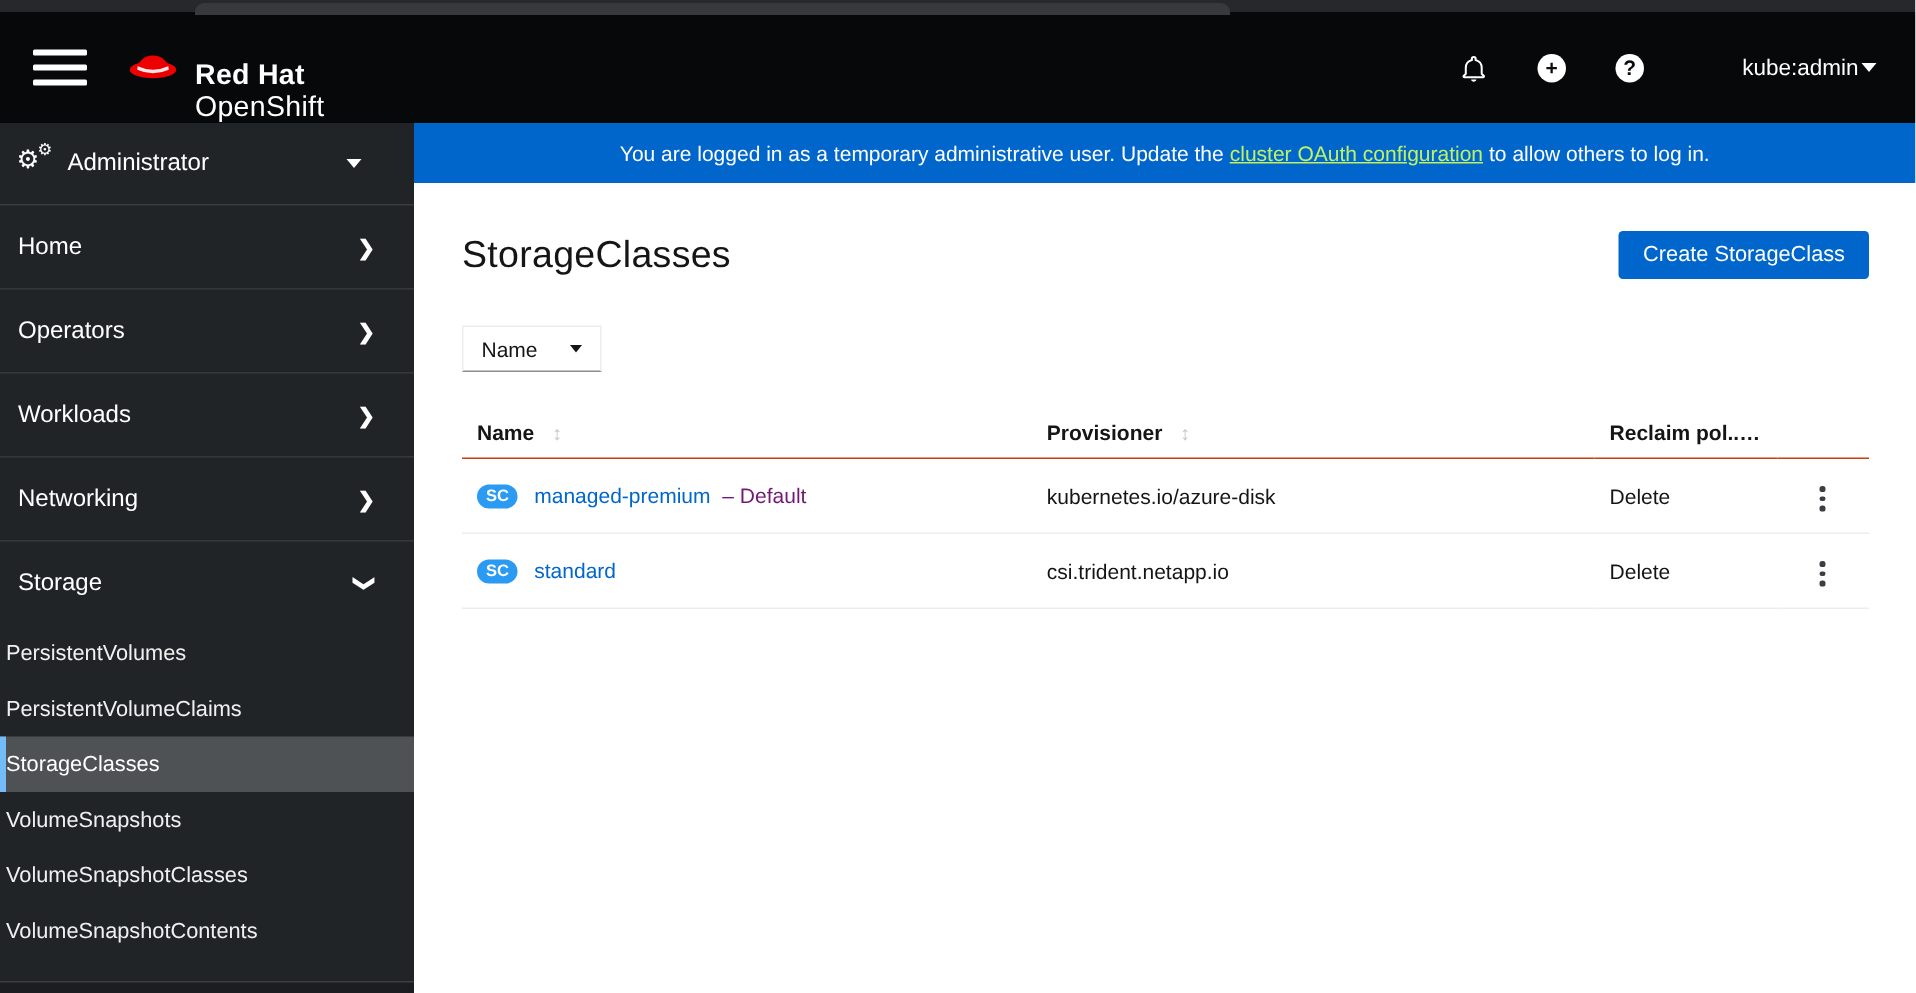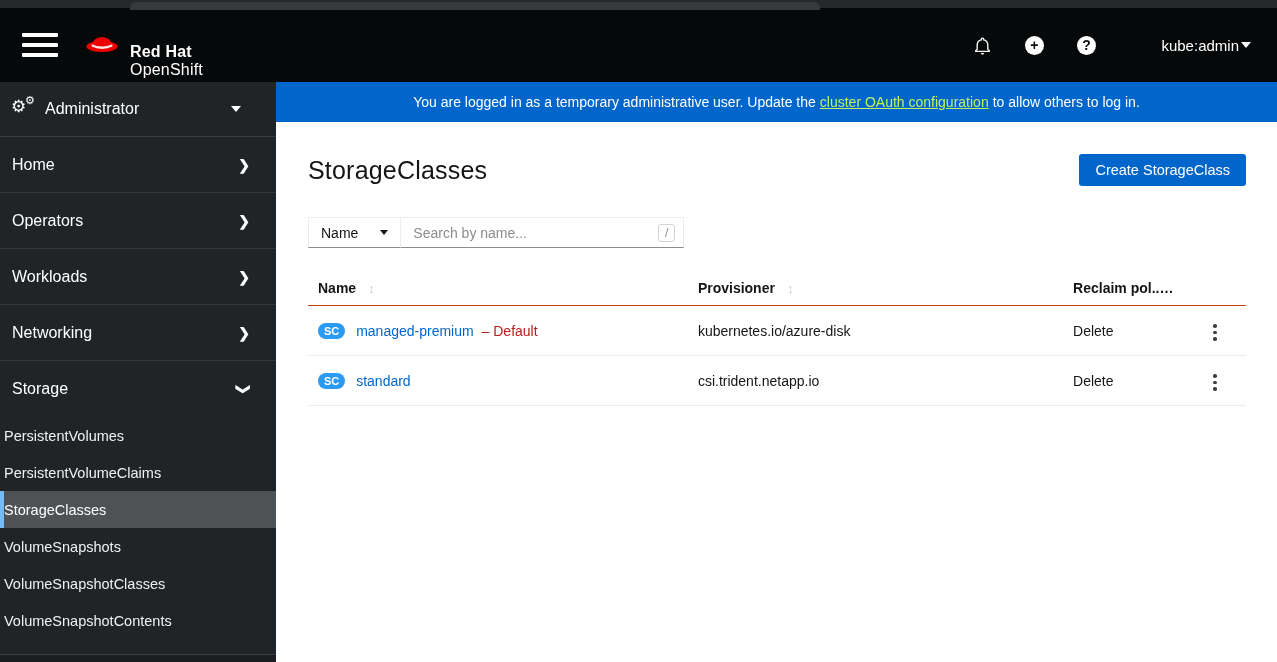--- a/index.html
+++ b/index.html
@@ -13,21 +13,21 @@
   .top-strip .tab-hint { position:absolute; left:130px; top:2px; width:690px; height:8px;
     background:#37393d; border-radius:6px 6px 0 0; }
 
   
   .masthead { height:74px; background:#070809; color:#fff; display:flex; align-items:center;
     padding:0 26px 0 22px; flex:none; }
   .hamburger { width:36px; display:flex; flex-direction:column; gap:6px; cursor:pointer; margin-right:26px; }
   .hamburger i { display:block; height:4px; background:#fff; border-radius:1px; }
   .brand { display:flex; align-items:center; gap:10px; }
   .fedora { width:36px; height:28px; }
-  .brand-text { line-height:1.12; font-size:16px; letter-spacing:.2px;margin-top:32px; }
+  .brand-text { line-height:1.12; font-size:19px; letter-spacing:.2px;margin-top:32px; }
   .brand-line1 { font-weight:700; }
   .brand-line2 { font-weight:400; }
   .masthead-right { margin-left:auto; display:flex; align-items:center; gap:30px; }
   .icon-btn { width:22px; height:22px; display:flex; align-items:center; justify-content:center; cursor:pointer; }
   .circle-icon { width:19px; height:19px; border-radius:50%; background:#fff; color:#0b0c0d;
     display:flex; align-items:center; justify-content:center; font-weight:700; font-size:14px; line-height:1; }
   .user-menu { display:flex; align-items:center; gap:2px; font-size:15px; margin-left:34px; cursor:pointer; }
   .caret-down { width:0; height:0; border-left:5px solid transparent; border-right:5px solid transparent;
     border-top:6px solid currentColor; display:inline-block; }
 
@@ -80,21 +80,21 @@
 
   table.sc-table { width:100%; border-collapse:collapse; margin-top:23px; table-layout:fixed; }
   .sc-table th { text-align:left; font-size:14px; font-weight:700; color:#151515; padding:9px 8px 9px 10px;
     border-bottom:1px solid #c2410c; cursor:pointer; white-space:nowrap; overflow:hidden; text-overflow:ellipsis; }
   .sort-icon { color:#c4c7ca; font-size:13px; margin-left:12px; font-weight:400; }
   .sc-table td { font-size:14px; padding:0 8px 0 10px; height:50px; border-bottom:1px solid #ededed; vertical-align:middle; }
   .col-name { width:40.5%; } .col-prov { width:40%; } .col-reclaim { width:13%; } .col-kebab { width:6.5%; }
   .res-badge { display:inline-block; background:#2b9af3; color:#fff; font-size:11px; font-weight:700;
     padding:2px 6px 2px; border-radius:10px; margin-right:7px; line-height:12px; vertical-align:1px; }
   .res-link { color:#0066cc; text-decoration:none; cursor:pointer; }
-  .res-suffix { color:#b91c1c; margin-left:4px; }
+  .res-suffix { color:#701a75; margin-left:4px; }
   .kebab { display:inline-flex; flex-direction:column; gap:3px; padding:6px 8px; cursor:pointer; margin-left:10px; }
   .kebab i { width:3.5px; height:3.5px; border-radius:50%; background:#3c3f42; display:block; }
 </style>
 </head>
 <body>
 
 <div class="app">
 
   <div class="top-strip">
     <div class="tab-hint"></div>
@@ -194,24 +194,20 @@
 
         <div class="title-row">
           <h1 class="page-title">StorageClasses</h1>
           <button class="btn-primary">Create StorageClass</button>
         </div>
 
         <div class="filter-row">
           <div class="filter-select">
             <span>Name</span>
             <span class="caret-down"></span>
-          </div>
-          <div class="filter-search">
-            <input type="text" placeholder="Search by name..." style="">
-            <span class="kbd-shortcut">/</span>
           </div>
         </div>
 
         <table class="sc-table">
           <colgroup>
             <col class="col-name">
               <col class="col-prov">
               <col class="col-reclaim">
               <col class="col-kebab">
           </colgroup>

